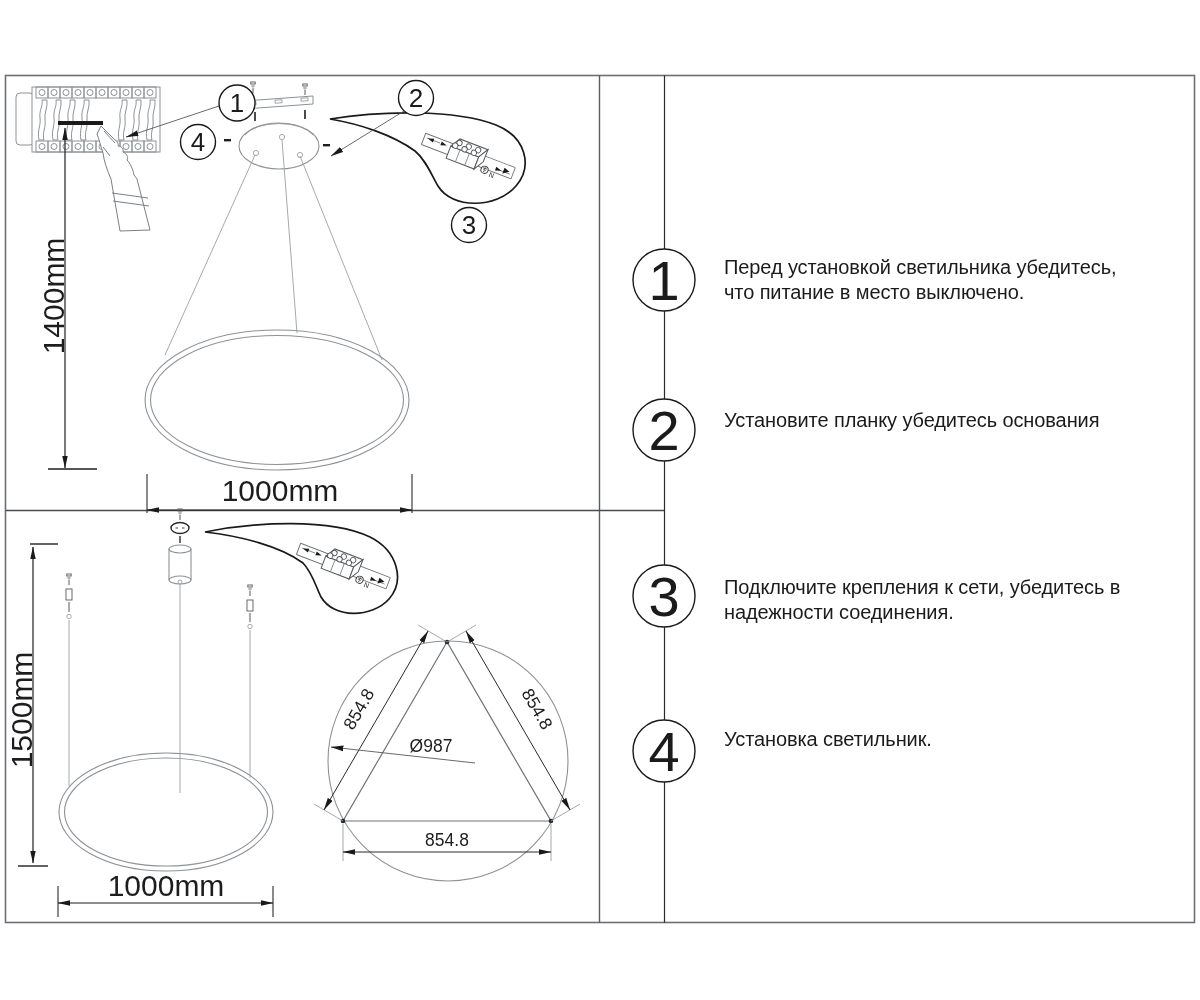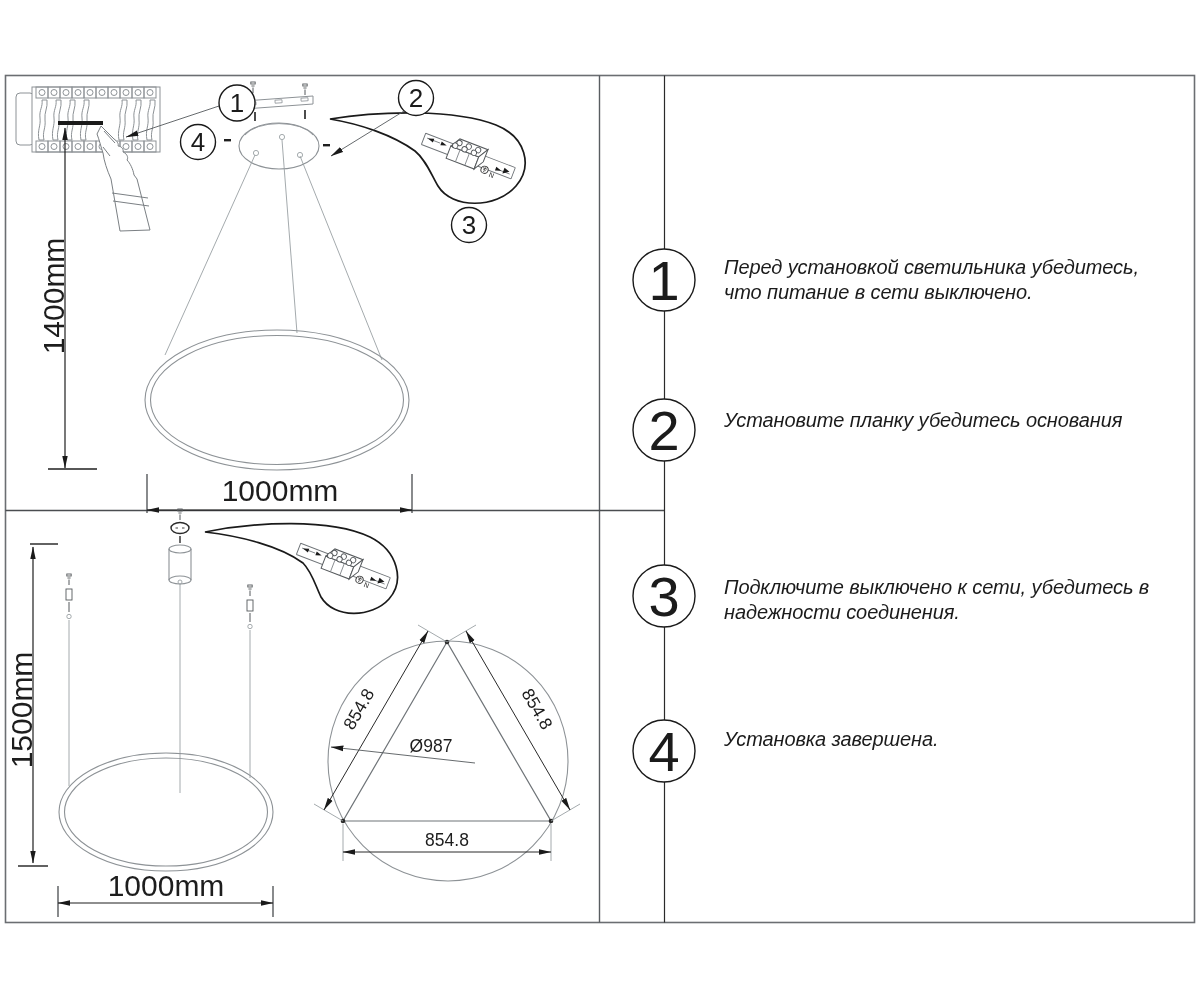--- a/index.html
+++ b/index.html
@@ -1,20 +1,20 @@
 <!DOCTYPE html>
 <html><head>
 <meta charset="utf-8">
 <style>
   html,body{margin:0;padding:0;background:#fff;}
   .canvas{position:relative;width:1200px;height:1000px;background:#ffffff;overflow:hidden;
           font-family:"Liberation Sans",sans-serif;}
   svg{position:absolute;left:0;top:0;}
   .step-text{position:absolute;left:724px;color:#1b1b1b;font-size:20px;line-height:25px;
-             white-space:nowrap;letter-spacing:-0.1px;font-style:italic;}
+             white-space:nowrap;letter-spacing:-0.1px;}
   
   .dimBig{font-family:"Liberation Sans",sans-serif;font-size:30px;fill:#1d1d1d;}
   .dimSmall{font-family:"Liberation Sans",sans-serif;font-size:17.5px;fill:#1d1d1d;}
   .calloutNum{font-family:"Liberation Sans",sans-serif;font-size:26px;fill:#1b1b1b;}
   .stepNum{font-family:"Liberation Sans",sans-serif;font-size:56px;fill:#1b1b1b;}
   .tn{font-family:"Liberation Sans",sans-serif;font-size:7px;fill:#222;}
   .thin{stroke:#8d9296;stroke-width:1.1;fill:none;}
   .thin2{stroke:#9aa0a4;stroke-width:0.9;fill:none;}
   .med{stroke:#6f7478;stroke-width:1.2;fill:none;}
   .balloon{stroke:#1a1a1a;stroke-width:1.7;fill:#ffffff;}
@@ -279,26 +279,26 @@
     <text class="stepNum" x="664" y="450" text-anchor="middle">2</text>
     <circle cx="664" cy="596" r="31" class="ccirc"></circle>
     <text class="stepNum" x="664" y="616" text-anchor="middle">3</text>
     <circle cx="664" cy="751" r="31" class="ccirc"></circle>
     <text class="stepNum" x="664" y="771" text-anchor="middle">4</text>
   </g>
 </svg>
 
 <div class="step-text" style="top:255px">
   <div>Перед установкой светильника убедитесь,</div>
-  <div>что питание в сети выключено.</div>
+  <div>что питание в место выключено.</div>
 </div>
 <div class="step-text" style="top:408px">
   <div>Установите планку убедитесь основания</div>
 </div>
 <div class="step-text" style="top:575px">
-  <div>Подключите выключено к сети, убедитесь в</div>
+  <div>Подключите крепления к сети, убедитесь в</div>
   <div>надежности соединения.</div>
 </div>
 <div class="step-text" style="top:727px">
-  <div>Установка завершена.</div>
+  <div>Установка светильник.</div>
 </div>
 
 </div>
 
 </body></html>

